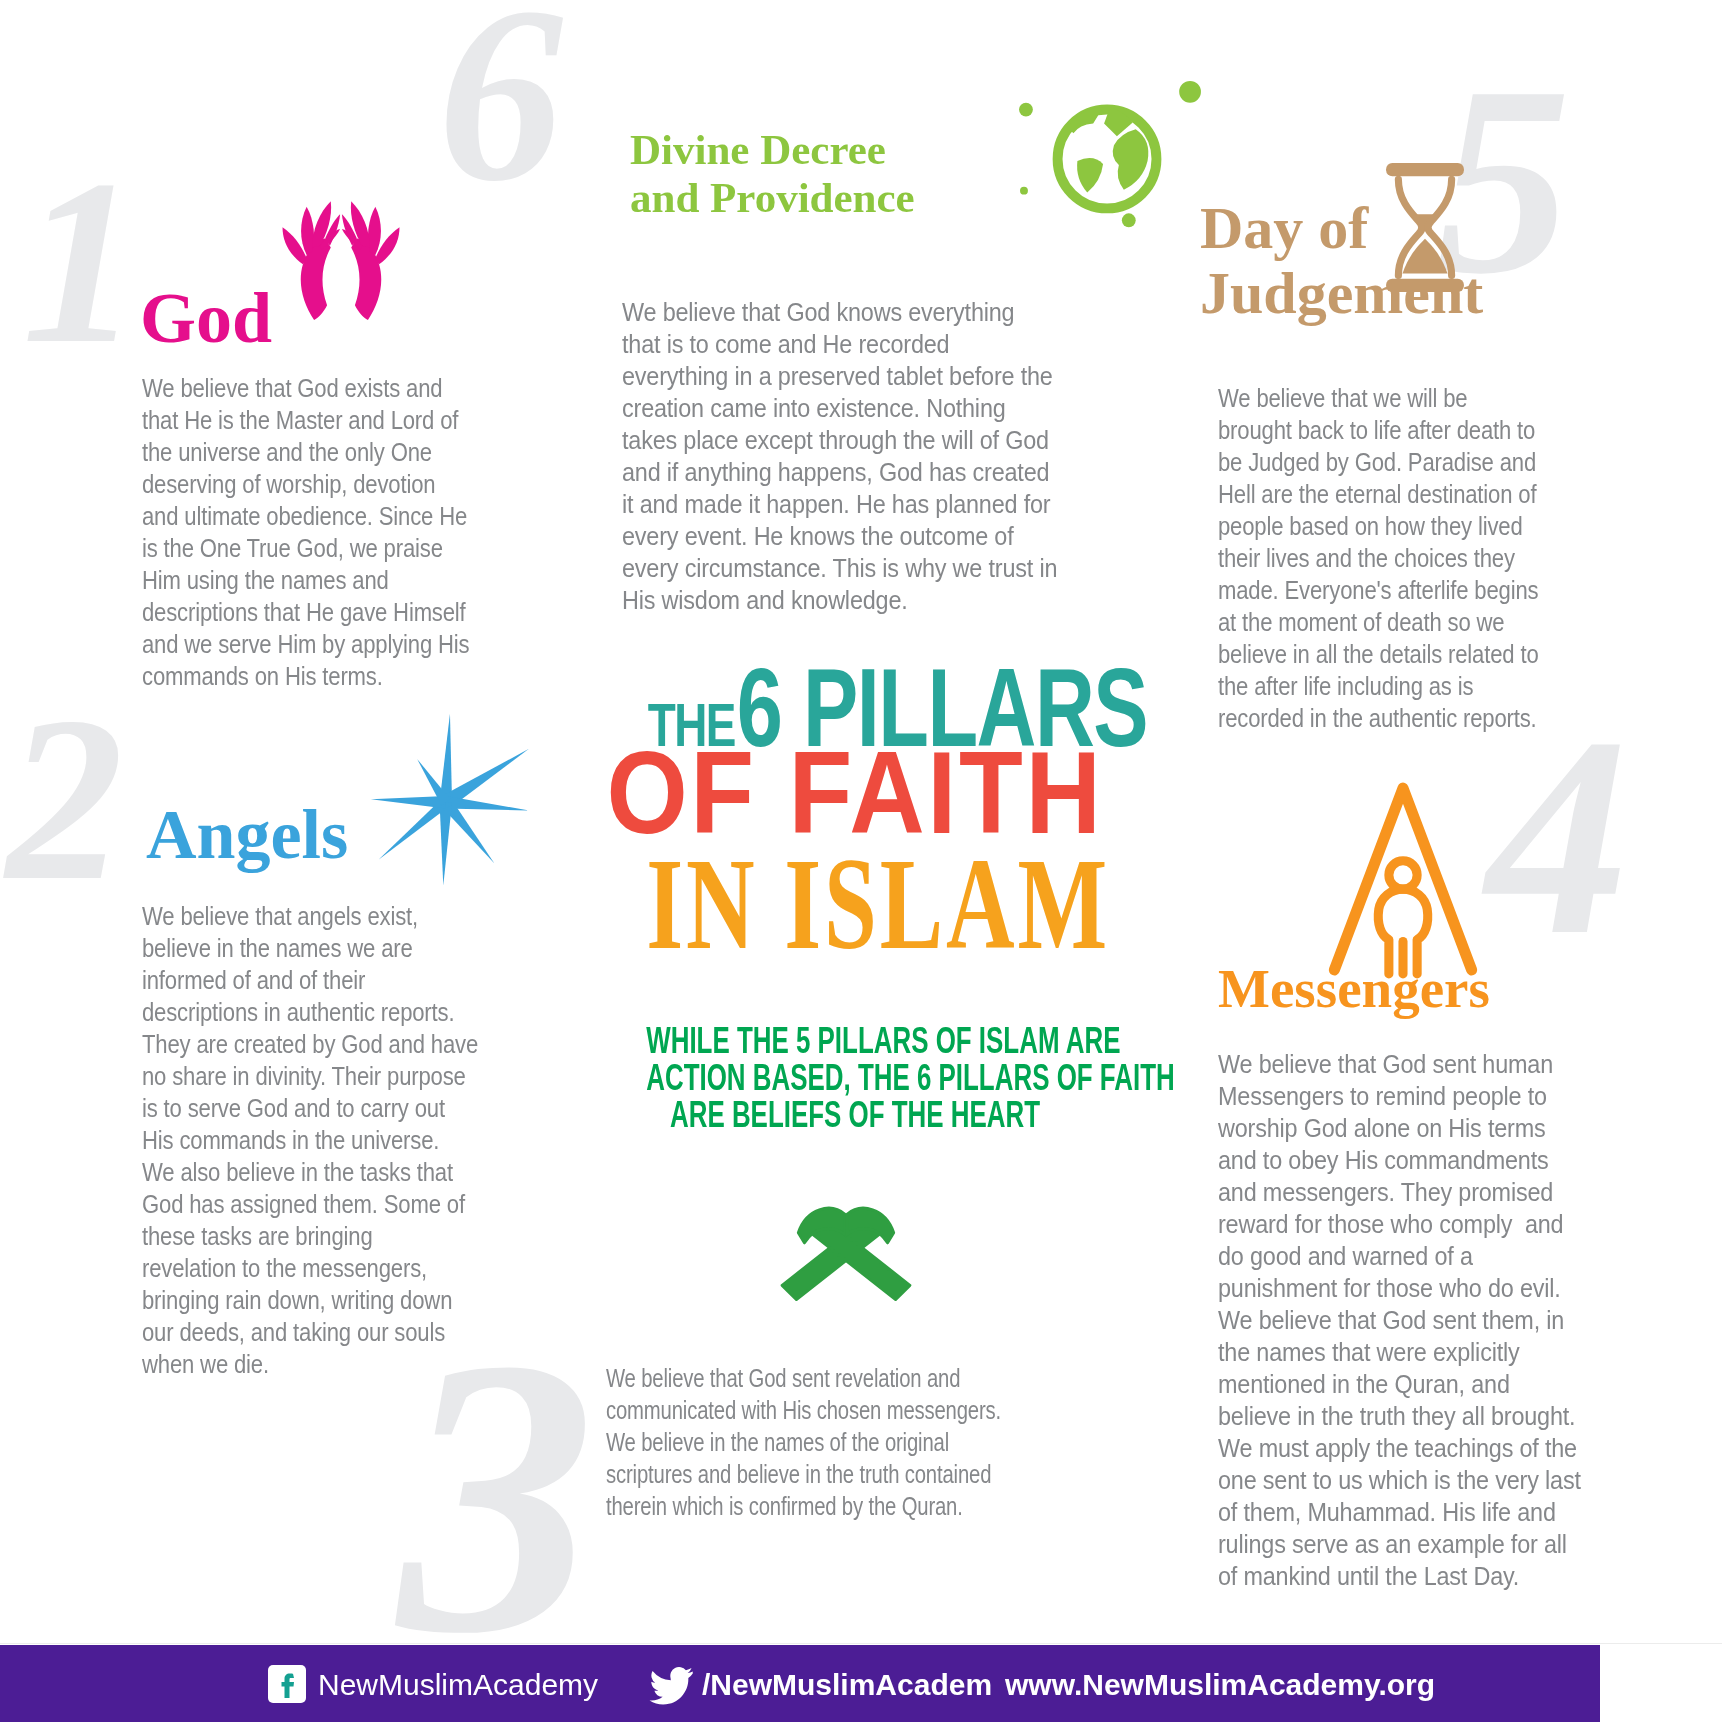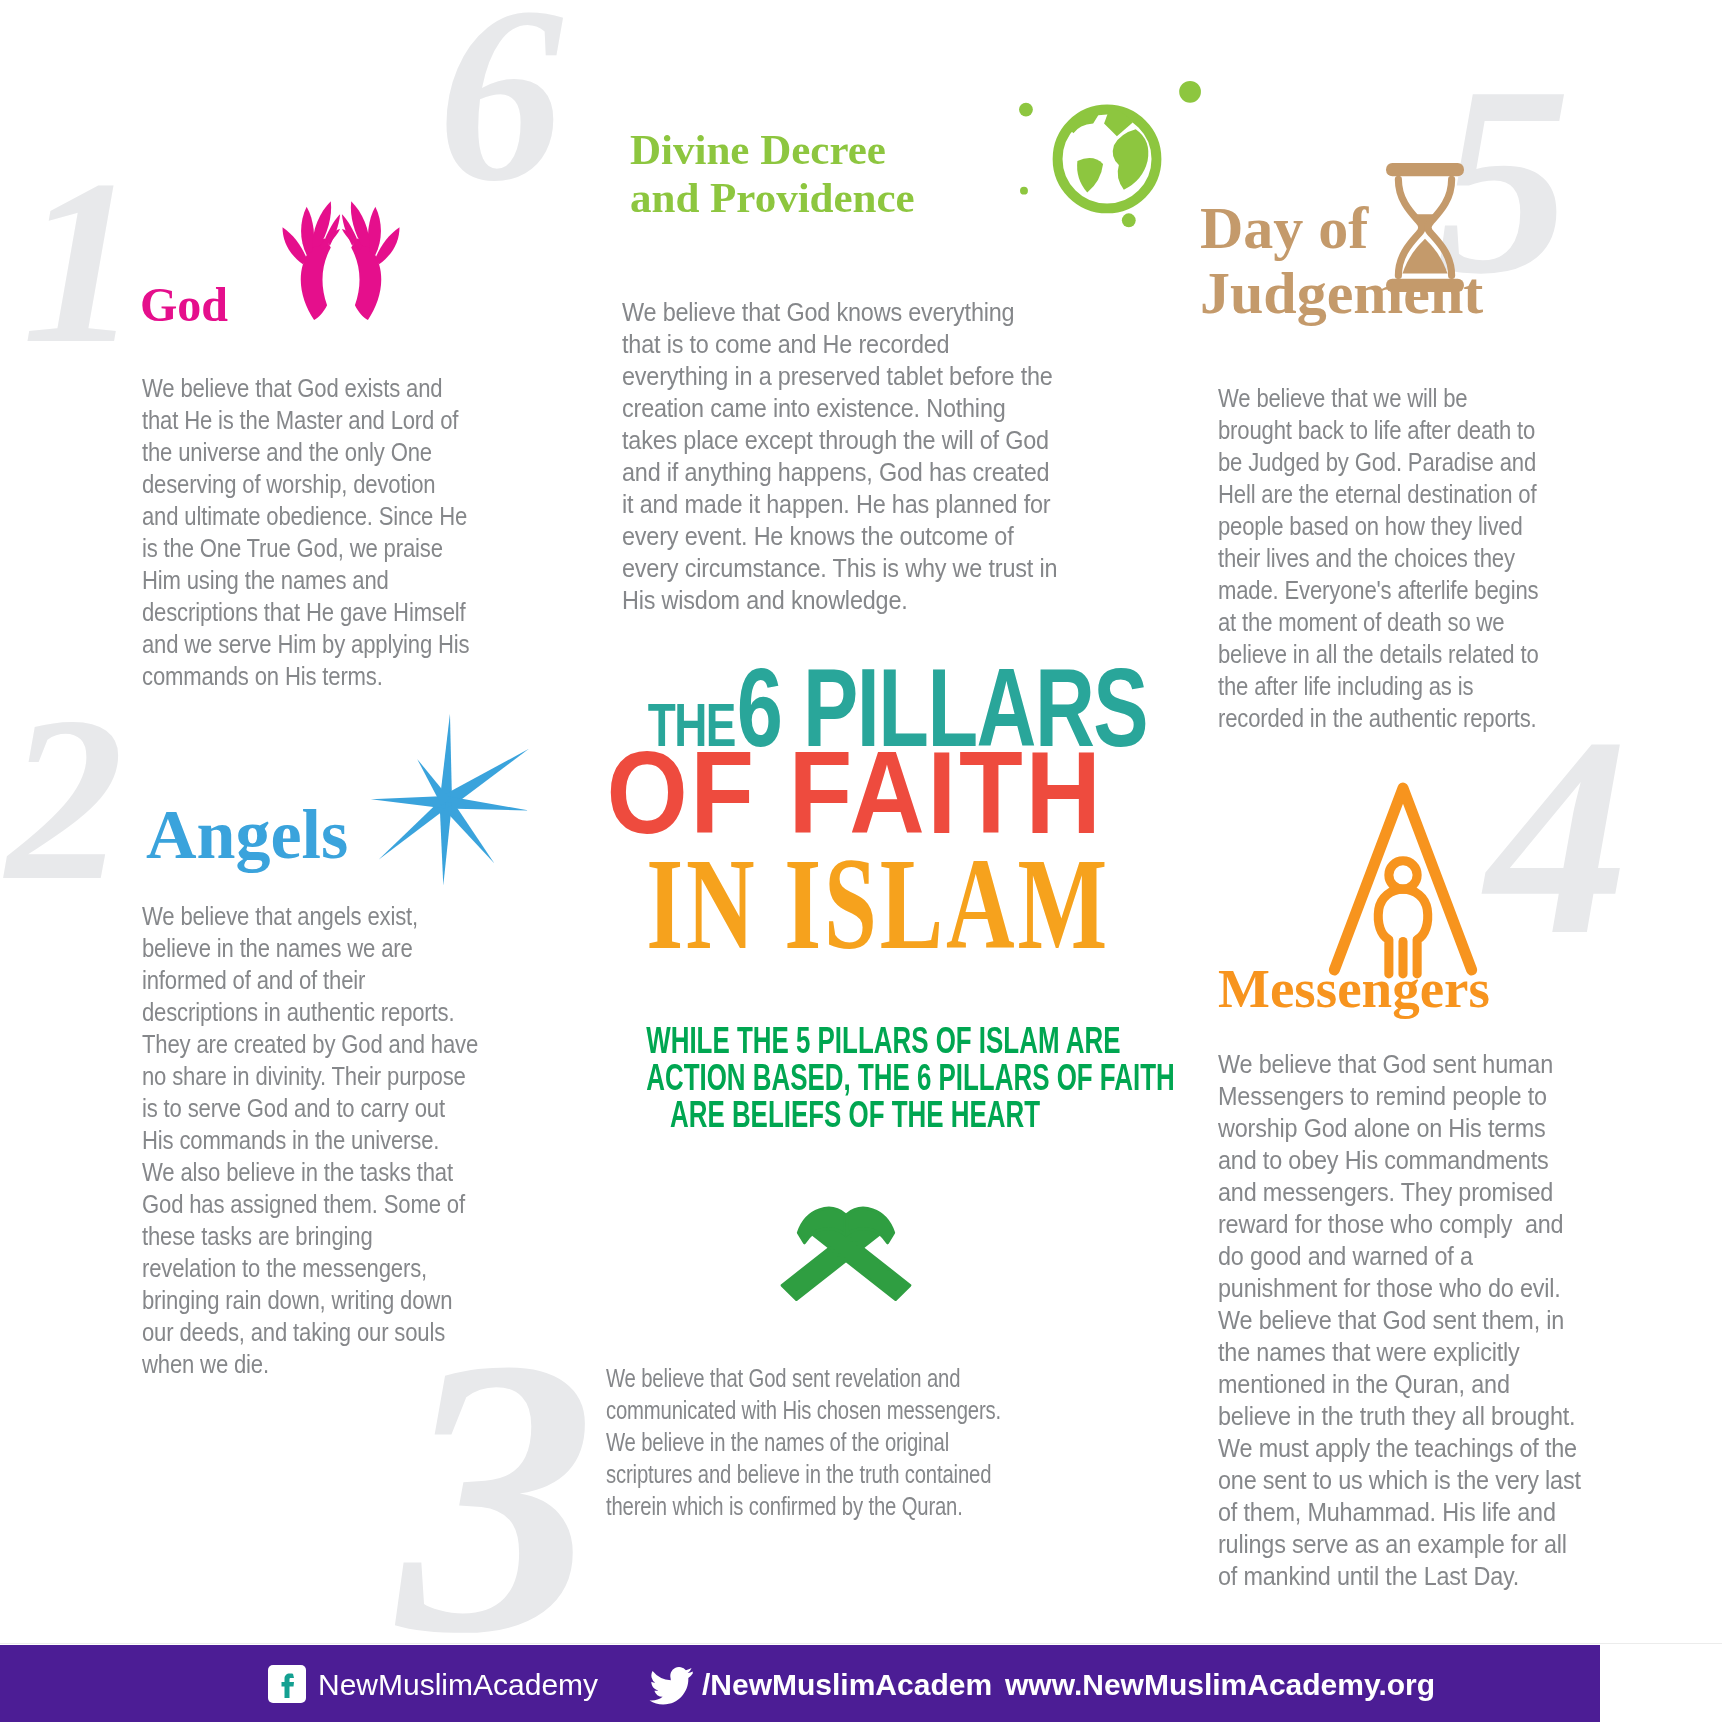--- a/index.html
+++ b/index.html
@@ -33,21 +33,21 @@
 
 <div class="canvas">
 
   <div class="num" style="left:22px;top:168px;font-size:235px;">1</div>
   <div class="num" style="left:6px;top:705px;font-size:235px;">2</div>
   <div class="num" style="left:438px;top:-5px;font-size:250px;">6</div>
   <div class="num" style="left:1436px;top:72px;font-size:270px;">5</div>
   <div class="num" style="left:1486px;top:722px;font-size:285px;">4</div>
   <div class="num" style="left:398px;top:1338px;font-size:395px;">3</div>
 
-  <div class="sec-title" style="left:140px;top:278px;font-size:48px;color:#e50f8c;">God</div>
+  <div class="sec-title" style="left:140px;top:278px;font-size:72px;color:#e50f8c;">God</div>
   <svg class="icon" style="left:262px;top:190px;" width="158" height="130" viewBox="0 0 170 140">
     <g fill="#e50f8c">
       <path d="M56,140 C44,122 38,100 44,80 C48,66 57,56 68,52 L74,62 C64,80 62,102 70,124 C66,132 61,137 56,140 Z"></path>
       <path d="M68,52 C74,38 80,30 84,26 C83,38 78,50 73,60 Z"></path>
       <path d="M44,80 C30,70 22,56 22,40 C34,48 44,62 48,74 Z"></path>
       <path d="M48,70 C40,54 40,34 48,18 C56,32 58,52 54,66 Z"></path>
       <path d="M54,62 C54,42 62,24 74,12 C76,28 70,48 62,60 Z"></path>
       <path d="M62,60 C70,50 77,44 84,42 C79,52 70,60 64,64 Z"></path>
     </g>
     <g fill="#e50f8c" transform="matrix(-1,0,0,1,170,0)">

